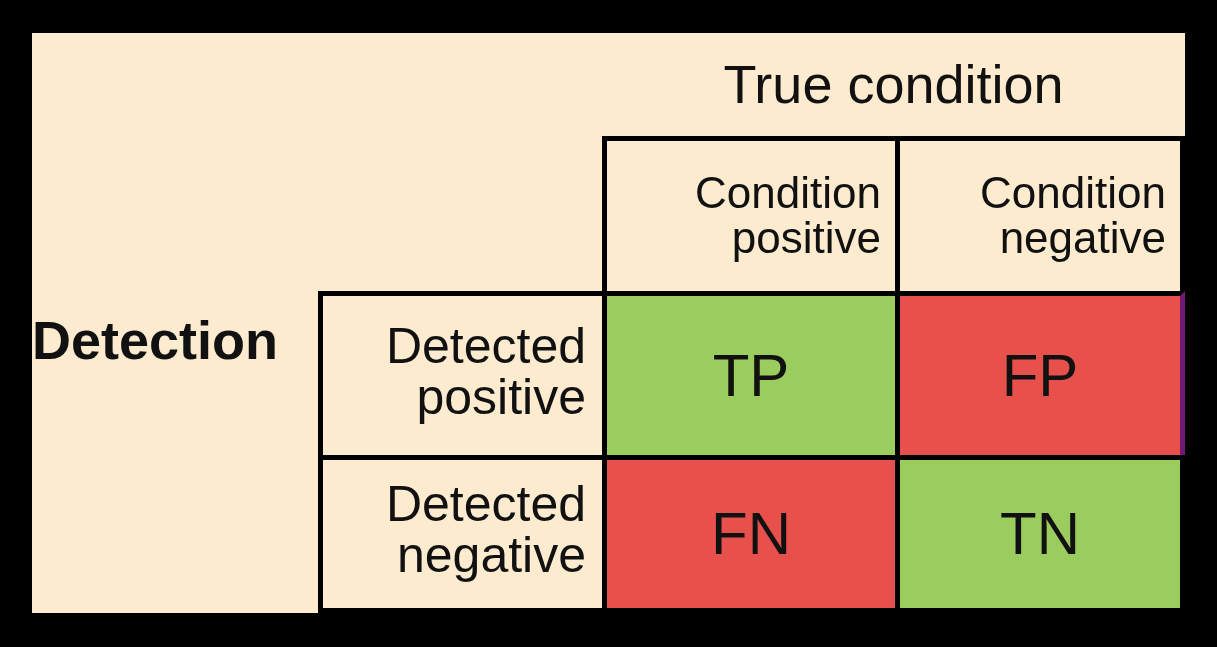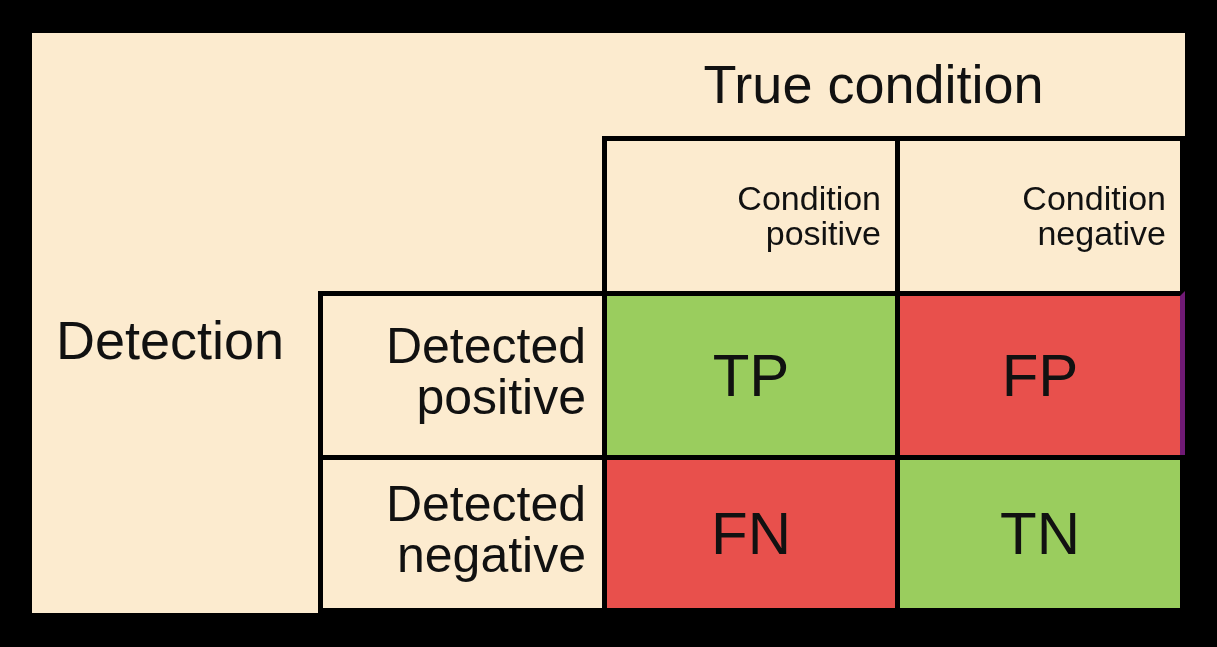--- a/index.html
+++ b/index.html
@@ -39,43 +39,43 @@
     display: flex;
     align-items: center;
     justify-content: center;
     color: #111111;
     line-height: 1.02;
     white-space: pre-line;
   }
 
   
   #true-condition-header {
-    left: 550px;
+    left: 570px;
     top: 0px;
     width: 583px;
     height: 103px;
     font-size: 54px;
     justify-content: center;
     align-items: center;
   }
 
   
   #detection-header {
     left: 0px;
     top: 258px;
     width: 286px;
     height: 100px;
     font-size: 54px;
     justify-content: flex-start;
-    padding-left: 24px;
+    font-weight: bold;
   }
 
   
   .col-header {
-    font-size: 34px;
+    font-size: 44px;
     text-align: right;
     justify-content: flex-end;
     align-items: center;
     padding: 6px 14px 6px 10px;
     background: #FCEBCF;
     border: 5px solid #000000;
     border-right: none;
     border-bottom: none;
   }
   #col-header-condition-positive {

